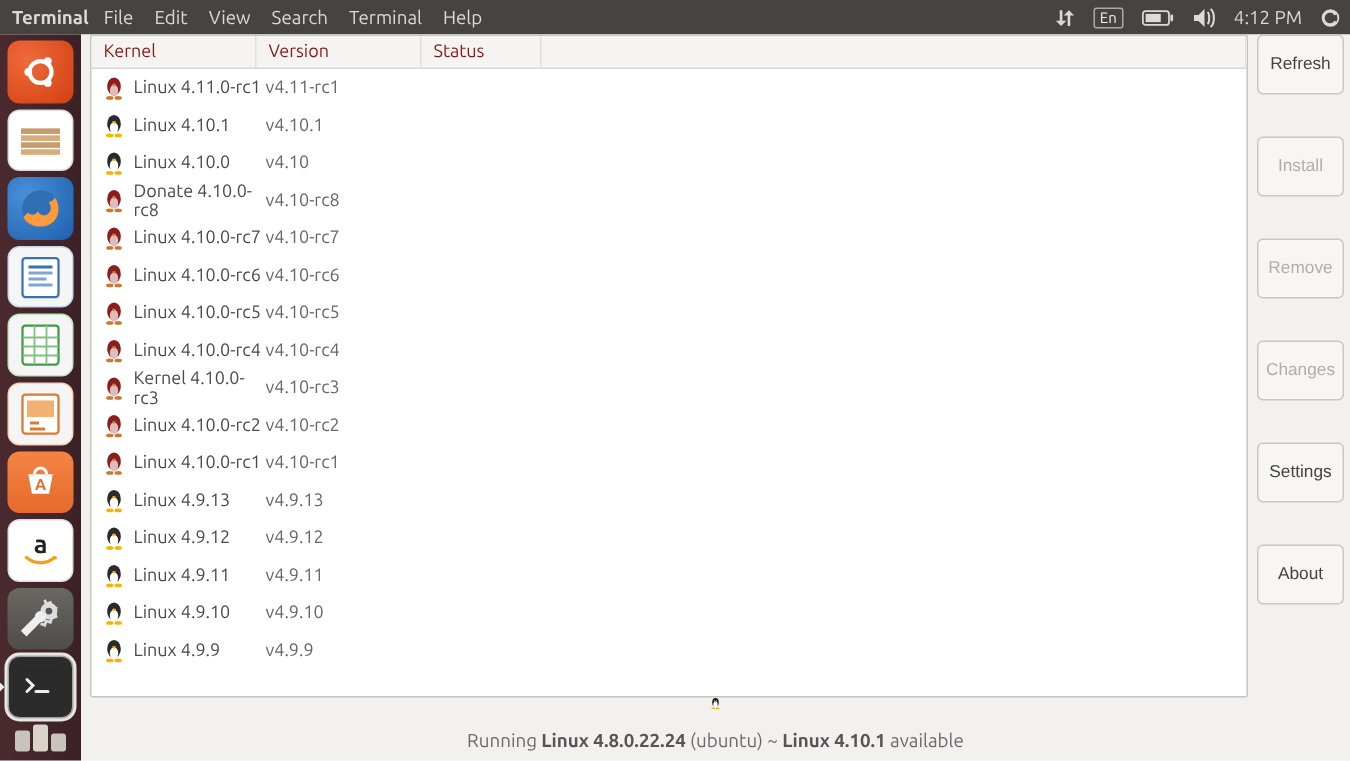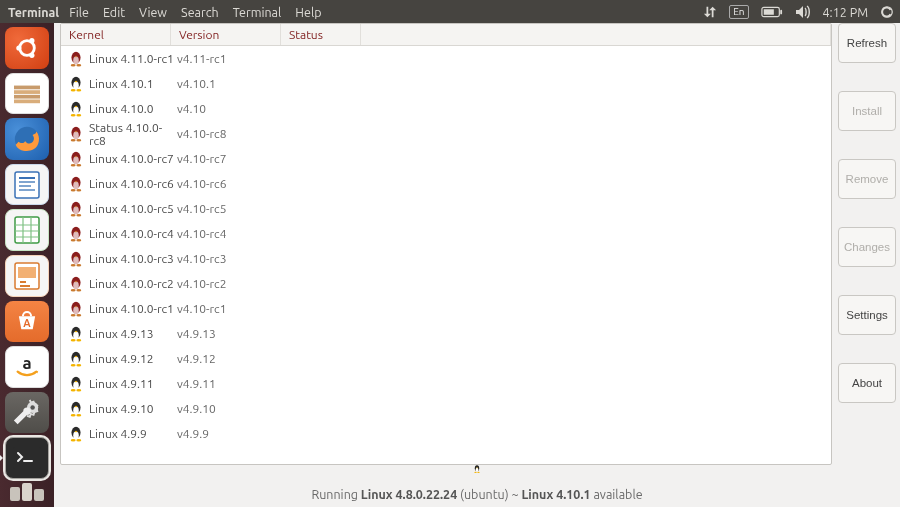--- a/index.html
+++ b/index.html
@@ -313,21 +313,21 @@
           <div class="row">
             <span class="icon tux-rc">
   <svg width="14" height="16" viewBox="0 0 20 22">
     <ellipse class="body" cx="10" cy="9" rx="6.5" ry="8.5"></ellipse>
     <ellipse class="belly" cx="10" cy="13" rx="4" ry="5.5"></ellipse>
     <ellipse class="feet" cx="6" cy="20" rx="3.5" ry="1.8"></ellipse>
     <ellipse class="feet" cx="14" cy="20" rx="3.5" ry="1.8"></ellipse>
     <path class="feet" d="M8 7c1-1 3-1 4 0l-2 2z"></path>
   </svg>
 </span>
-            <span class="k-name">Status 4.10.0-rc8</span>
+            <span class="k-name">Donate 4.10.0-rc8</span>
             <span class="k-ver">v4.10-rc8</span>
           </div>
           <div class="row">
             <span class="icon tux-rc">
   <svg width="14" height="16" viewBox="0 0 20 22">
     <ellipse class="body" cx="10" cy="9" rx="6.5" ry="8.5"></ellipse>
     <ellipse class="belly" cx="10" cy="13" rx="4" ry="5.5"></ellipse>
     <ellipse class="feet" cx="6" cy="20" rx="3.5" ry="1.8"></ellipse>
     <ellipse class="feet" cx="14" cy="20" rx="3.5" ry="1.8"></ellipse>
     <path class="feet" d="M8 7c1-1 3-1 4 0l-2 2z"></path>
@@ -378,21 +378,21 @@
           <div class="row">
             <span class="icon tux-rc">
   <svg width="14" height="16" viewBox="0 0 20 22">
     <ellipse class="body" cx="10" cy="9" rx="6.5" ry="8.5"></ellipse>
     <ellipse class="belly" cx="10" cy="13" rx="4" ry="5.5"></ellipse>
     <ellipse class="feet" cx="6" cy="20" rx="3.5" ry="1.8"></ellipse>
     <ellipse class="feet" cx="14" cy="20" rx="3.5" ry="1.8"></ellipse>
     <path class="feet" d="M8 7c1-1 3-1 4 0l-2 2z"></path>
   </svg>
 </span>
-            <span class="k-name">Linux 4.10.0-rc3</span>
+            <span class="k-name">Kernel 4.10.0-rc3</span>
             <span class="k-ver">v4.10-rc3</span>
           </div>
           <div class="row">
             <span class="icon tux-rc">
   <svg width="14" height="16" viewBox="0 0 20 22">
     <ellipse class="body" cx="10" cy="9" rx="6.5" ry="8.5"></ellipse>
     <ellipse class="belly" cx="10" cy="13" rx="4" ry="5.5"></ellipse>
     <ellipse class="feet" cx="6" cy="20" rx="3.5" ry="1.8"></ellipse>
     <ellipse class="feet" cx="14" cy="20" rx="3.5" ry="1.8"></ellipse>
     <path class="feet" d="M8 7c1-1 3-1 4 0l-2 2z"></path>

